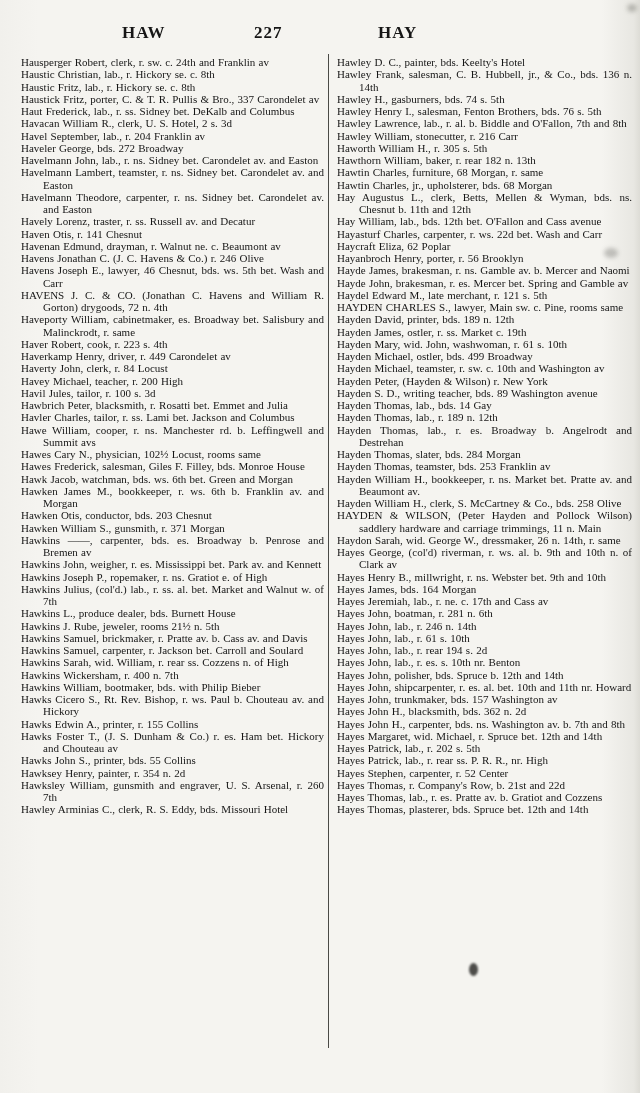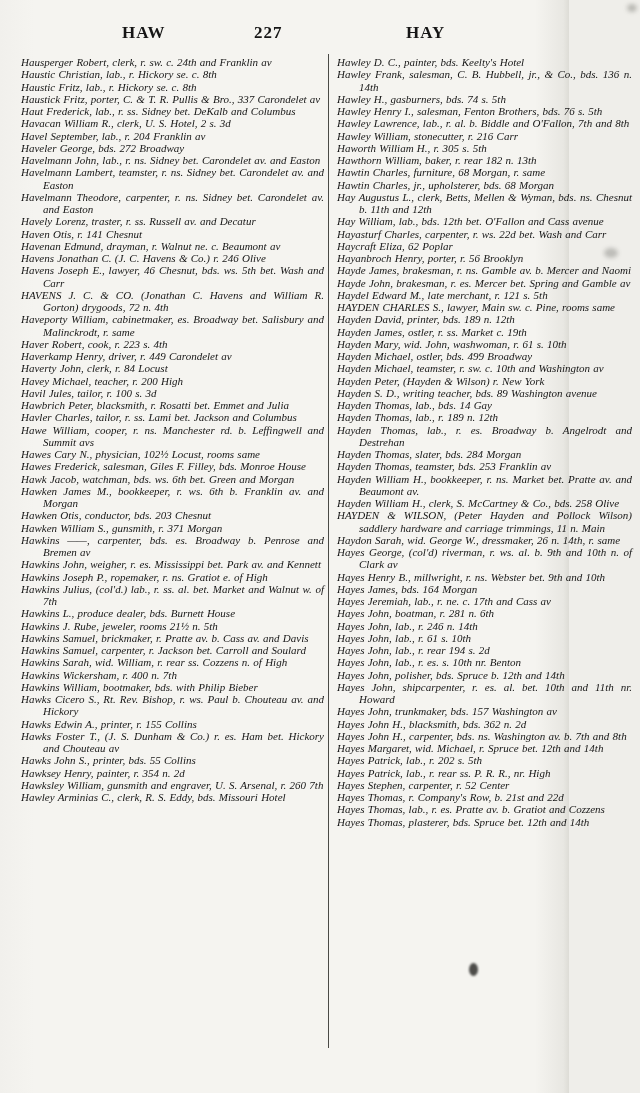--- a/index.html
+++ b/index.html
@@ -4,40 +4,39 @@
 <style>
   html,body{margin:0;padding:0;}
   body{
     width:640px;height:1093px;
     font-family:"Liberation Serif", serif;
     background:#efeeea;
     overflow:hidden;
   }
   .page{
     position:relative;
-    width:569px;height:1093px;
+    width:640px;height:1093px;
     background:linear-gradient(90deg,#f1f0ec 0%, #f5f4f0 6%, #f5f4f0 94%, #e8e7e2 99%, #dddcd6 100%);
     color:#161616;
   }
   .running-head{
     position:absolute;top:23px;left:0;width:640px;height:26px;
     font-weight:bold;font-size:17px;letter-spacing:1px;
   }
   .head-left{position:absolute;left:122px;top:0;}
   .head-center{position:absolute;left:254px;top:0;}
-  .head-right{position:absolute;left:378px;top:0;margin-left:28px;}
+  .head-right{position:absolute;left:378px;top:0;}
   .divider{
     position:absolute;left:328px;top:54px;width:1px;height:994px;
     background:#4a4a46;
   }
   .col{
     position:absolute;top:56px;
     font-size:11px;line-height:12.25px;
     text-align:justify;
-    font-style:italic;
   }
   .col-left{left:21px;width:303px;}
   .col-right{left:337px;width:295px;}
   .entry{
     margin:0;
     padding-left:22px;
     text-indent:-22px;
     word-spacing:0.5px;
   }
   .smudge{position:absolute;border-radius:50%;pointer-events:none;}

